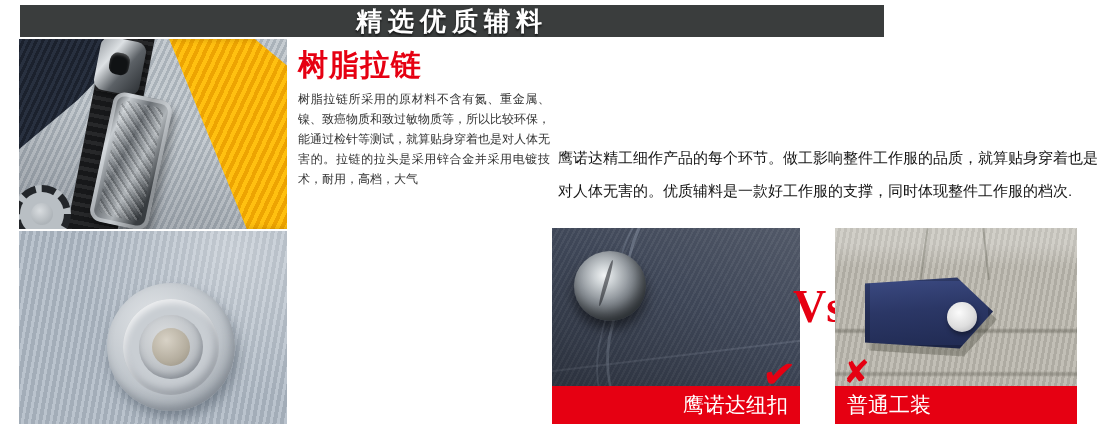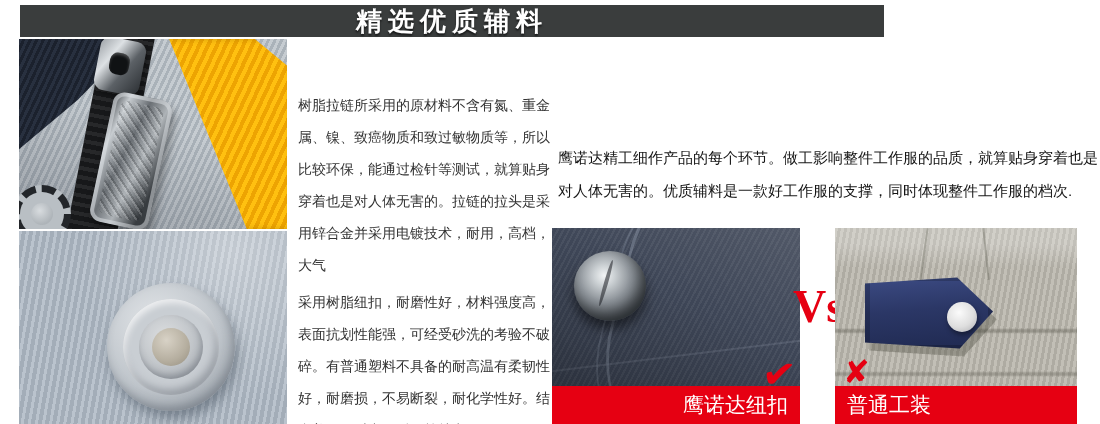--- a/index.html
+++ b/index.html
@@ -63,21 +63,21 @@
     background:radial-gradient(circle at 40% 35%,#dcdee0,#b7bcc1 70%,#9aa0a6);
     box-shadow:inset -2px -4px 6px rgba(80,86,95,.4); }
   .big-snap .dome { position:absolute; left:45px; top:45px; width:38px; height:38px; border-radius:50%;
     background:radial-gradient(circle at 38% 32%,#d8d2c6,#b5ae9f 60%,#948d7e); }
 
   
   .sec-title { position:absolute; left:298px; color:var(--accent,#e60012);
     font-weight:bold; font-size:30px; letter-spacing:1px; }
   #title-zipper { top:45px; }
   #title-snap  { top:241px; }
-  .sec-body { position:absolute; left:298px; width:252px; font-size:14px; line-height:32px;
+  .sec-body { position:absolute; left:298px; width:252px; font-size:12px; line-height:20px;
     color:var(--text,#333); text-align:justify; }
   #body-zipper { top:89px; }
   #body-snap   { top:286px; }
 
   
   .q-title { position:absolute; left:558px; top:88px; color:#0f0f0f;
     font-family:"Liberation Serif","DejaVu Serif",serif; font-weight:bold; font-size:29px; }
   .q-body { position:absolute; left:558px; top:141px; width:540px; color:#151515;
     font-size:15px; line-height:33px; text-align:justify; }
 
@@ -147,33 +147,33 @@
 
   <div class="photo" id="photo-zipper">
     <div class="navy-patch"></div>
     <div class="yellow-patch"></div>
     <div class="zip-tape"></div>
     <div class="zip-slider"></div>
     <div class="zip-pull"></div>
     <div class="snap-partial"></div>
   </div>
 
+  <div class="sec-title" id="title-zipper">树脂拉链</div>
   <div class="sec-body" id="body-zipper">树脂拉链所采用的原材料不含有氮、重金属、镍、致癌物质和致过敏物质等，所以比较环保，能通过检针等测试，就算贴身穿着也是对人体无害的。拉链的拉头是采用锌合金并采用电镀技术，耐用，高档，大气</div>
 
   <div class="q-body">鹰诺达精工细作产品的每个环节。做工影响整件工作服的品质，就算贴身穿着也是对人体无害的。优质辅料是一款好工作服的支撑，同时体现整件工作服的档次.</div>
 
   <div class="photo" id="photo-snap">
     <div class="big-snap">
       <div class="r2"></div>
       <div class="r3"></div>
       <div class="dome"></div>
     </div>
   </div>
 
-  <div class="sec-body" id="body-snap">采用树脂纽扣，耐磨性好，材料强度高，表面抗划性能强，可经受砂洗的考验不破碎。有普通塑料不具备的耐高温有柔韧性好，耐磨损，不易断裂，耐化学性好。结合美观，时尚，耐用等特点。</div>
 
   <div class="photo" id="photo-brand">
     <div class="seam1"></div>
     <div class="seam2"></div>
     <div class="seam3"></div>
     <div class="metal-dome"></div>
     <div class="band band-r">
       <span>鹰诺达纽扣</span>
     </div>
     <div class="check">✔</div>

